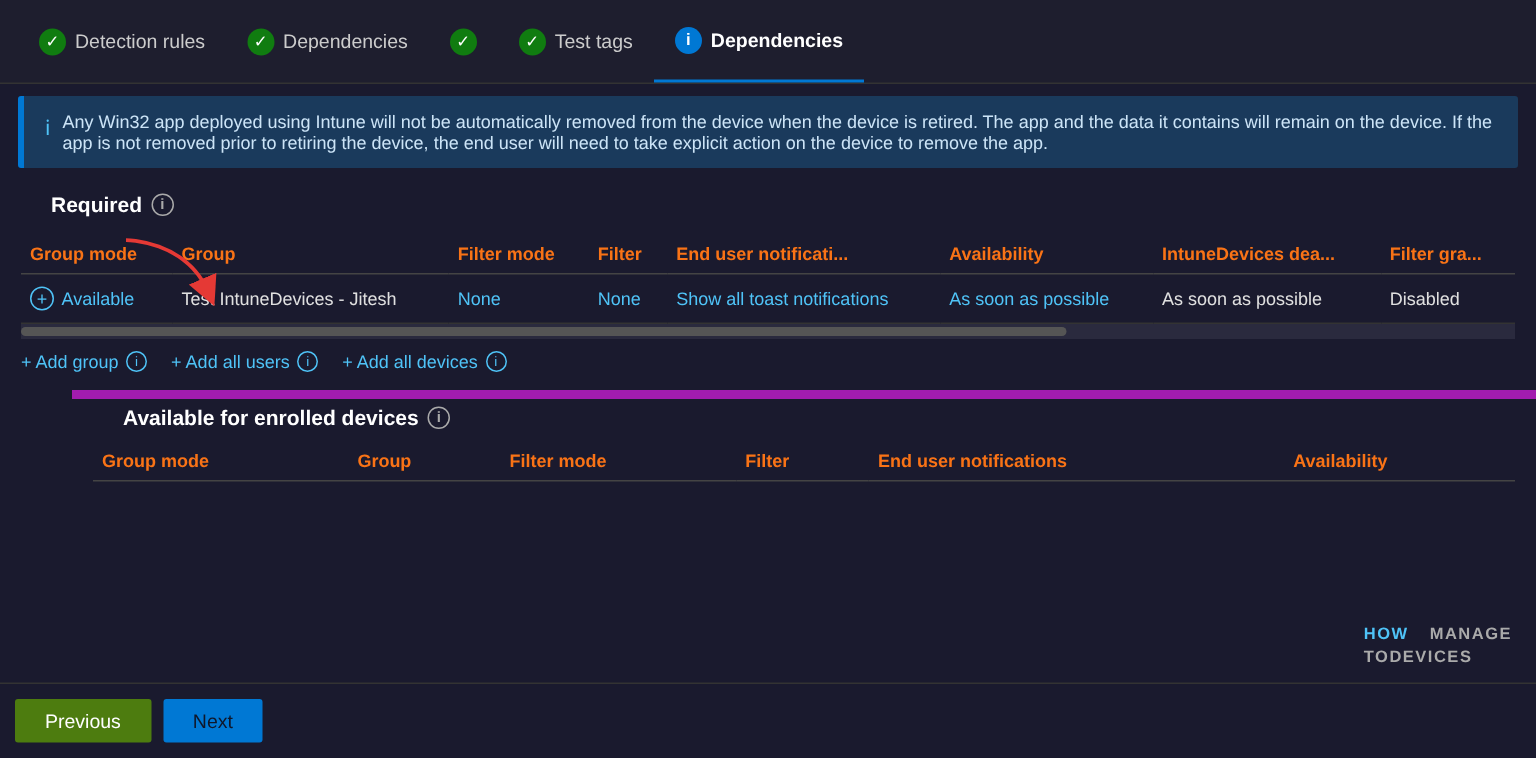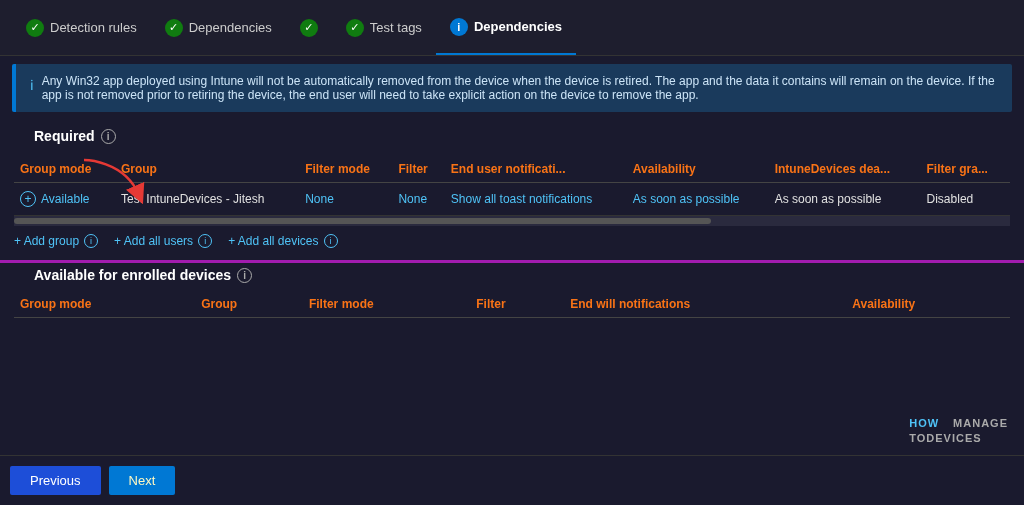--- a/index.html
+++ b/index.html
@@ -185,22 +185,23 @@
       color: #4fc3f7;
       cursor: pointer;
       margin-left: 2px;
     }
     .separator {
       color: #666;
       margin: 0 6px;
     }
     .available-section {
       padding: 4px 14px 2px 14px;
-      border-top: 3px solid #a21caf;
+      border-top: 6px solid #a21caf;
       margin-top: 4px;
+      margin-left: 48px;
     }
     .watermark {
       position: absolute;
       bottom: 90px;
       right: 16px;
       font-size: 11px;
       color: #888;
       font-weight: bold;
       letter-spacing: 1px;
     }
@@ -214,31 +215,31 @@
       right: 0;
       height: 50px;
       background: #1a1a2e;
       border-top: 1px solid #333;
       display: flex;
       align-items: center;
       padding: 0 10px;
       gap: 8px;
     }
     .btn-prev {
-      background: #1d4ed8;
+      background: #4d7c0f;
       color: #fff;
       border: none;
       padding: 7px 20px;
       border-radius: 2px;
       cursor: pointer;
       font-size: 13px;
     }
     .btn-next {
       background: #0078d4;
-      color: #fef9c3;
+      color: #0f172a;
       border: none;
       padding: 7px 20px;
       border-radius: 2px;
       cursor: pointer;
       font-size: 13px;
     }
     .arrow-container {
       position: relative;
     }
     
@@ -387,21 +388,21 @@
       <span>Available for enrolled devices</span>
       <span class="circle-info">i</span>
     </div>
     <table>
       <thead>
         <tr>
           <th>Group mode</th>
           <th>Group</th>
           <th>Filter mode</th>
           <th>Filter</th>
-          <th>End will notifications</th>
+          <th>End user notifications</th>
           <th>Availability</th>
         </tr>
       </thead>
     </table>
   </div>
 
   <div class="watermark" style="position:absolute;bottom:60px;right:16px;font-size:11px;font-weight:bold;color:#555;letter-spacing:1px;line-height:1.3;">
     <span style="color:#4fc3f7;">HOW</span><span style="color:#aaa;margin-left:14px;">MANAGE</span><br>
     <span style="color:#aaa;">TO</span><span style="color:#aaa;">DEVICES</span>
   </div>

